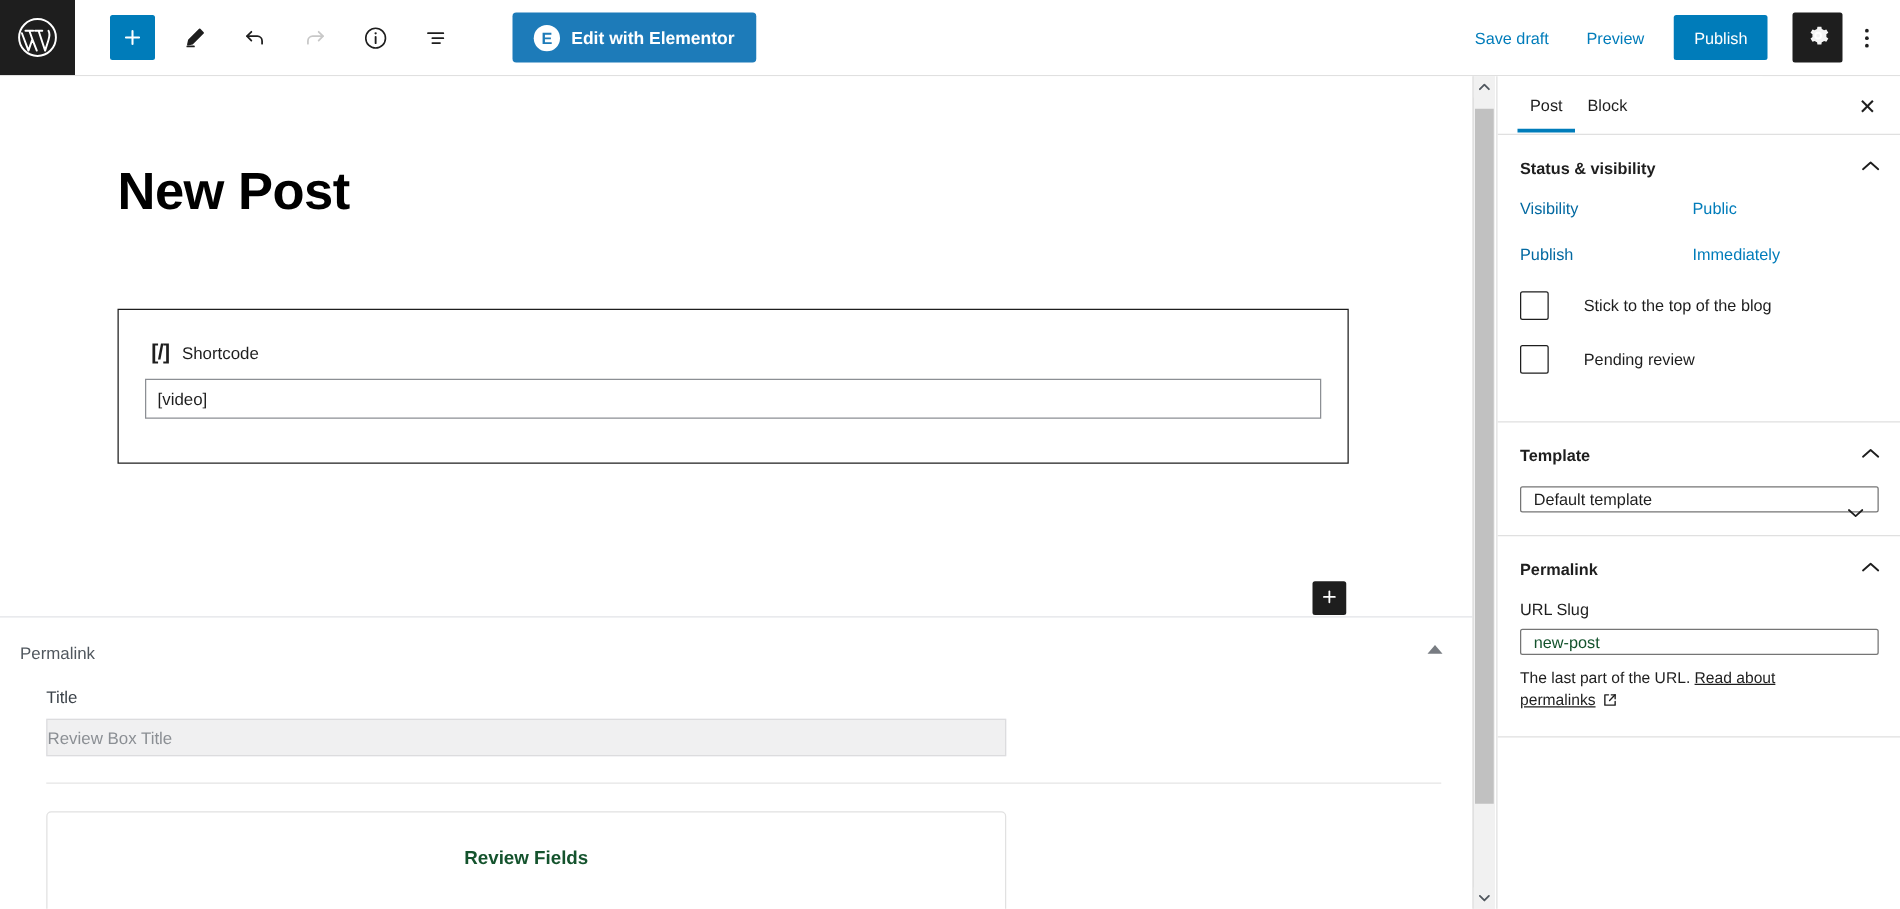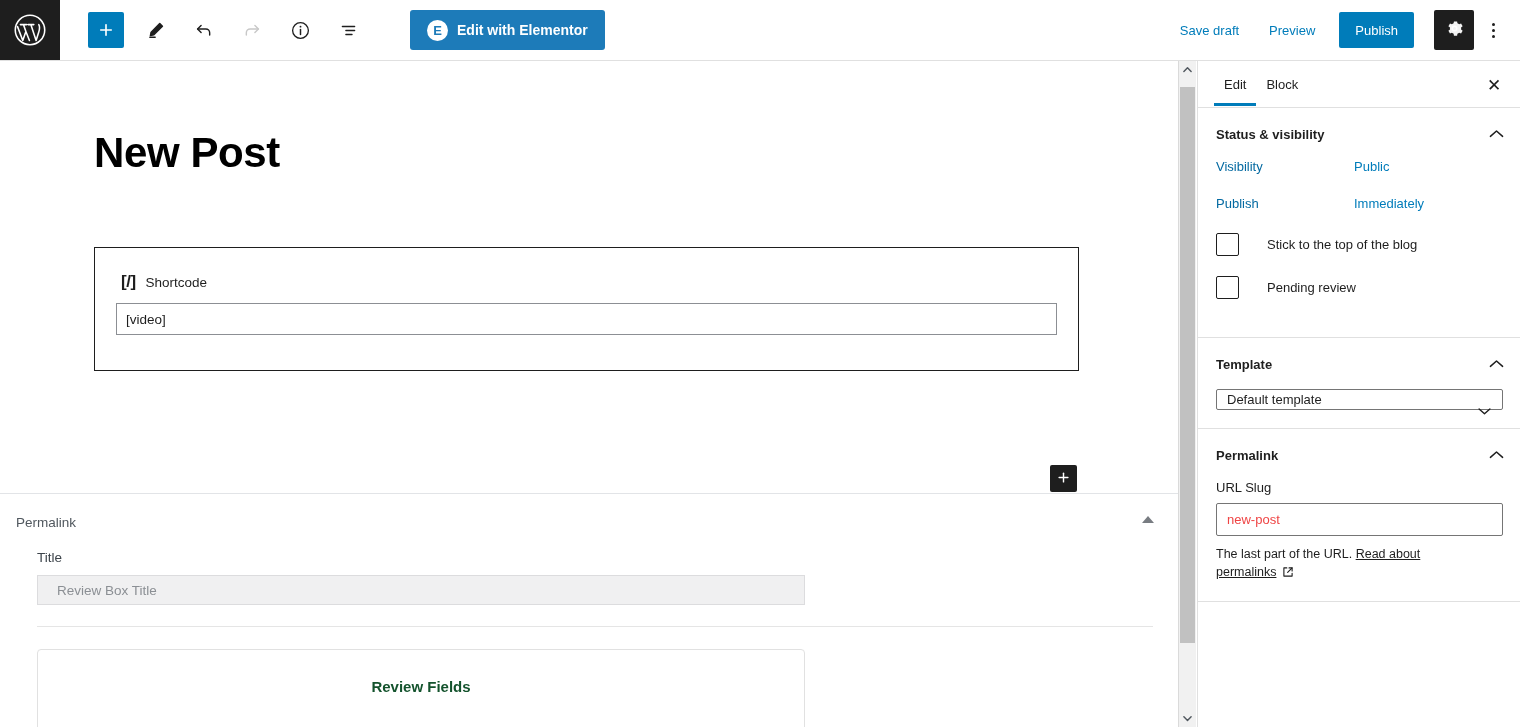--- a/index.html
+++ b/index.html
@@ -218,21 +218,21 @@
     font-size: 13.5px;
     color: #3c434a;
     margin-bottom: 10px;
   }
   .title-input {
     width: 768px; height: 30px;
     background: #f0f0f1;
     border: 1px solid #dcdcde;
     font-size: 13.5px;
     color: #646970;
-    padding: 0 19px;
+    padding: 0 0;
     font-family: "Liberation Sans", sans-serif;
     outline: none;
   }
   .title-input::placeholder { color: #8b8f94; }
   .metabox-divider {
     margin: 21px 0 0 0;
     width: 1116px;
     height: 1px;
     background: #e5e5e5;
     border: none;
@@ -394,26 +394,26 @@
     right: 11px; top: 13px;
     pointer-events: none;
   }
 
   .sb-slug-label {
     font-size: 13px;
     color: #1e1e1e;
     margin-bottom: 8px;
   }
   .sb-slug-input {
-    width: 287px; height: 33px;
+    width: 287px; height: 21px;
     border: 1px solid #757575;
     border-radius: 2px;
     background: #ffffff;
     font-size: 13px;
-    color: #ef4444;
+    color: #14532d;
     padding: 0 10px;
     font-family: "Liberation Sans", sans-serif;
     outline: none;
   }
   .sb-help {
     margin-top: 9px;
     font-size: 12.5px;
     color: #1e1e1e;
     line-height: 1.45;
     max-width: 255px;
@@ -571,21 +571,21 @@
   <div class="vscroll-arrow bot">
     <svg width="9" height="7" viewBox="0 0 10 7" fill="none" stroke="#50575e" stroke-width="1.6" stroke-linecap="round" stroke-linejoin="round">
       <polyline points="1,1.6 5,5.6 9,1.6"></polyline>
     </svg>
   </div>
 </div>
 
 <div class="sidebar">
 
   <div class="sb-tabs">
-    <button class="sb-tab active">Edit</button>
+    <button class="sb-tab active">Post</button>
     <button class="sb-tab">Block</button>
     <button class="sb-close">✕</button>
   </div>
 
   <div class="sb-panel">
     <div class="sb-panel-head">
       <span class="sb-panel-title">Status &amp; visibility</span>
       <span>
         <svg width="15" height="10" viewBox="0 0 16 10" fill="none" stroke="#1e1e1e" stroke-width="1.6" stroke-linecap="round" stroke-linejoin="round">
           <polyline points="1.5,7.5 8,1.8 14.5,7.5"></polyline>

